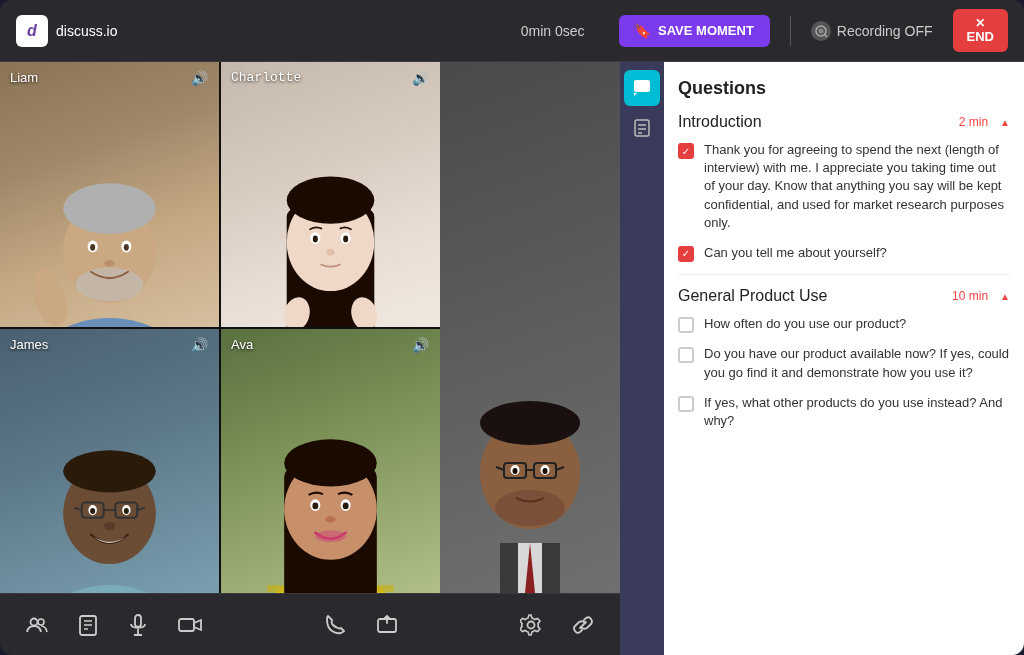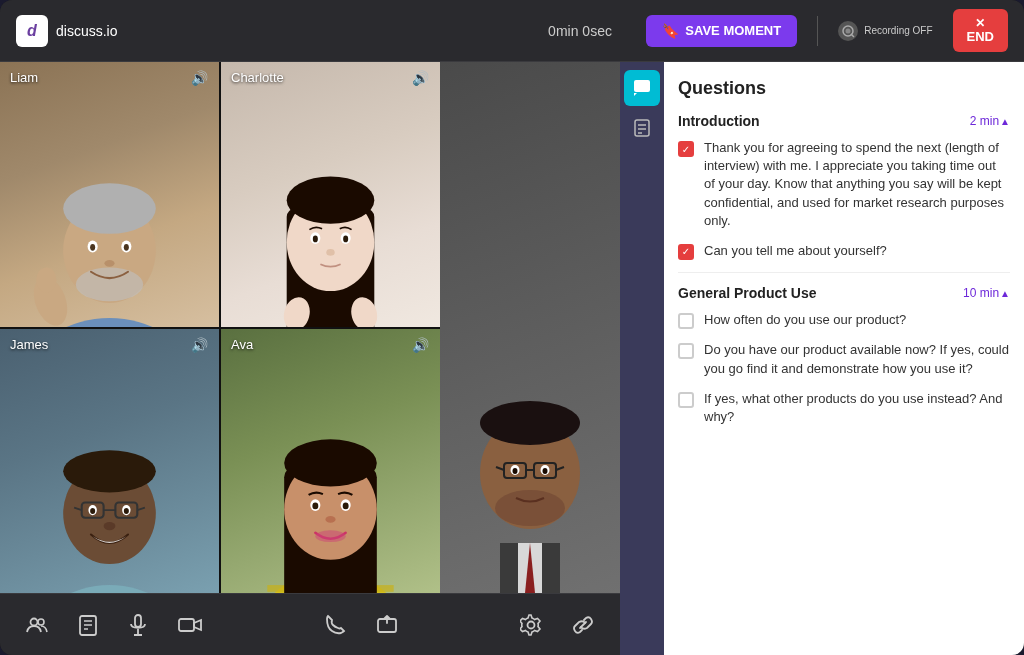--- a/index.html
+++ b/index.html
@@ -89,21 +89,21 @@
       height: 30px;
       background: #555;
       margin: 0 8px;
     }
 
     .recording-status {
       display: flex;
       align-items: center;
       gap: 6px;
       color: #ccc;
-      font-size: 10px;
+      font-size: 14px;
     }
 
     .recording-icon {
       width: 20px;
       height: 20px;
       border-radius: 50%;
       background: #555;
       display: flex;
       align-items: center;
       justify-content: center;
@@ -274,31 +274,31 @@
     }
 
     .section-header {
       display: flex;
       align-items: center;
       justify-content: space-between;
       margin-bottom: 10px;
     }
 
     .section-title {
-      font-size: 14px;
-      font-weight: 700;
+      font-size: 16px;
+      font-weight: 400;
       color: #222;
     }
 
     .section-meta {
       display: flex;
       align-items: center;
-      gap: 1px;
+      gap: 12px;
       font-size: 12px;
-      color: #6d28d9;
+      color: #ef4444;
     }
 
     .question-item {
       display: flex;
       align-items: flex-start;
       gap: 10px;
       margin-bottom: 12px;
     }
 
     .checkbox {
@@ -331,20 +331,21 @@
       background: #eee;
       margin: 12px 0;
     }
 
     .liam-bg {
       background: linear-gradient(160deg, #8B7355 0%, #A0896B 35%, #C4A882 65%, #d6bfa0 100%);
       padding-left: 16px;
     }
     .charlotte-bg {
       background: linear-gradient(160deg, #c5b8ac 0%, #d8ccc0 40%, #e8ddd5 70%, #f0e8e0 100%);
+      font-family: Liberation Mono, monospace;
     }
     .james-bg {
       background: linear-gradient(160deg, #4a6070 0%, #5a7585 40%, #6a8a9a 70%, #7aa0b0 100%);
     }
     .ava-bg {
       background: linear-gradient(160deg, #5a7040 0%, #7a9055 40%, #95a870 70%, #b0c088 100%);
     }
 
     .video-grid-3col {
       display: grid;

